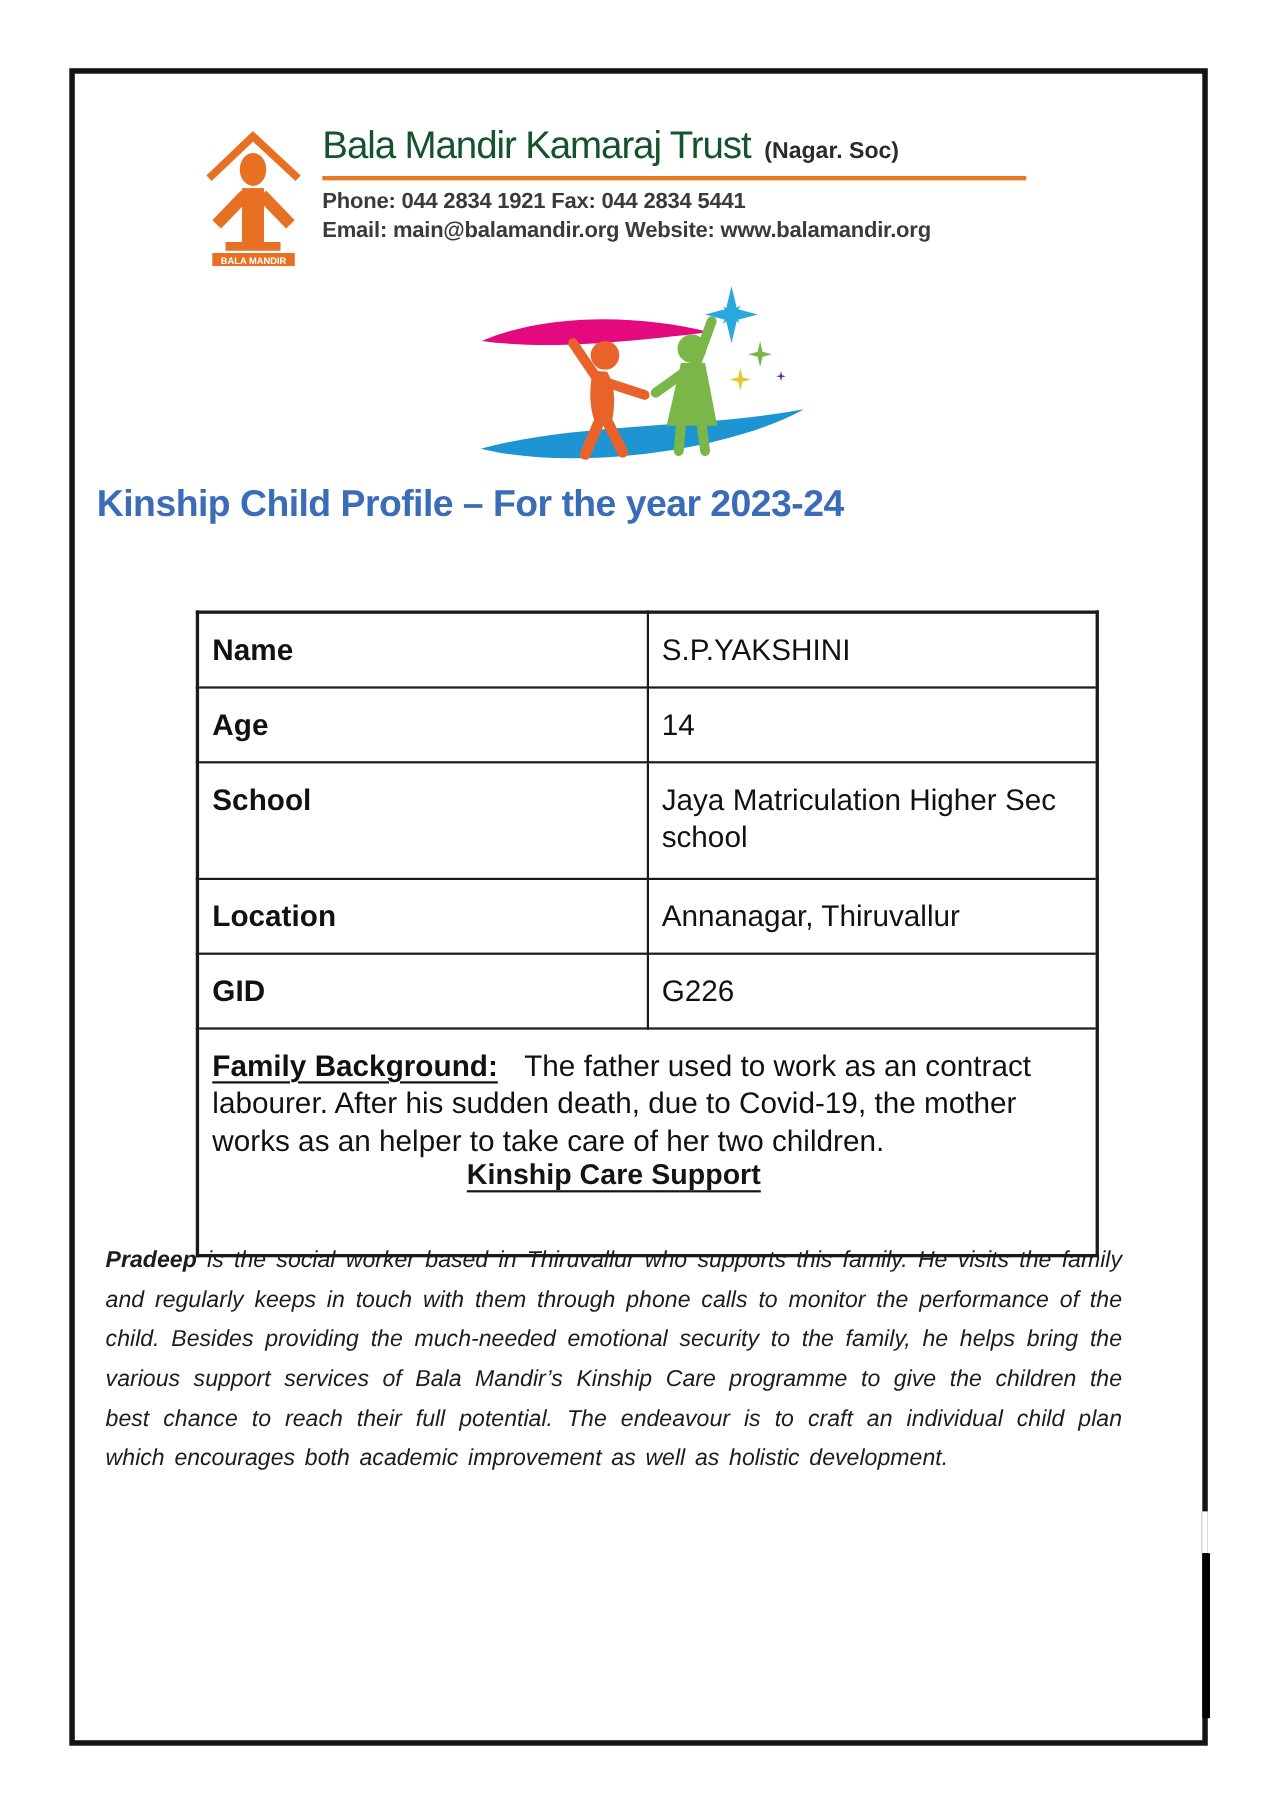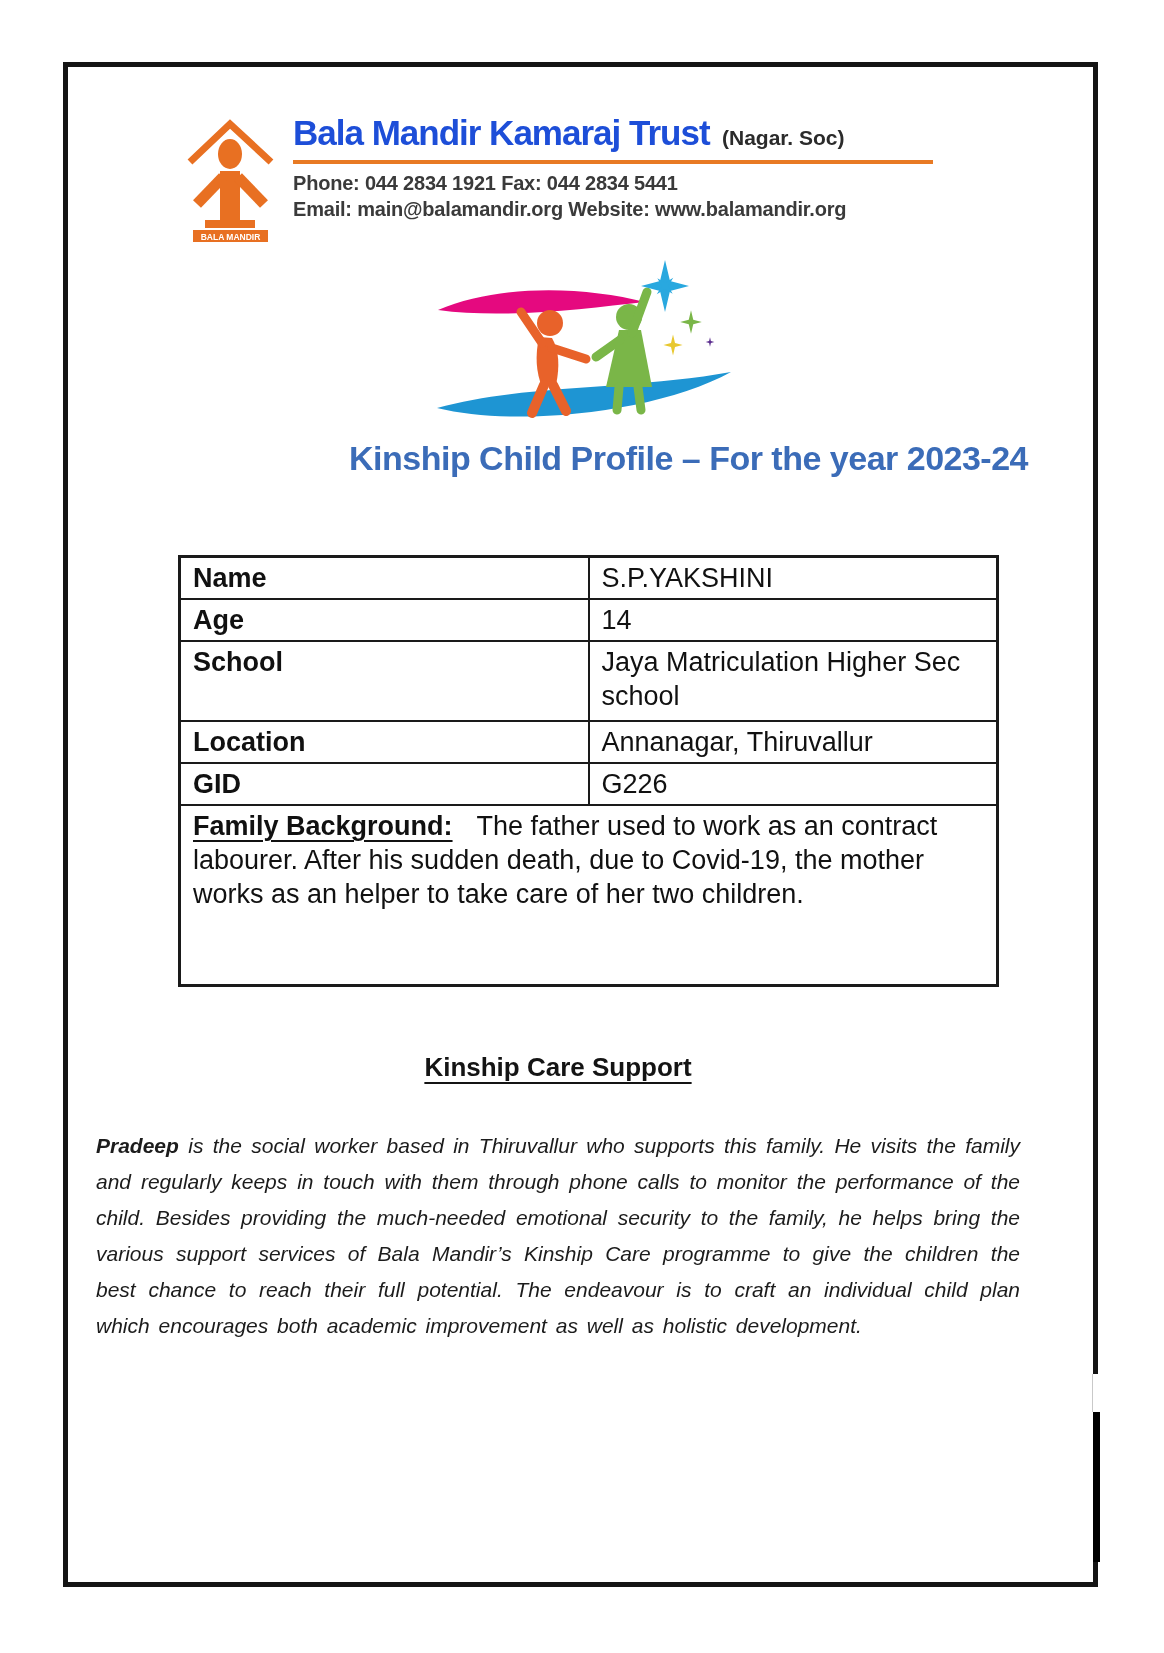--- a/index.html
+++ b/index.html
@@ -4,38 +4,38 @@
 <style>
   html,body{margin:0;padding:0;background:#ffffff;width:1164px;height:1653px;
     font-family:"Liberation Sans",sans-serif;position:relative;overflow:hidden;}
   #frame{position:absolute;left:63px;top:62px;width:1035px;height:1525px;
     border:5px solid #141414;background:#fff;box-sizing:border-box;}
 
   
   .brand-logo{position:absolute;left:115px;top:43px;width:95px;height:132px;}
   .brand-text{position:absolute;left:225px;top:46px;width:660px;}
   .org-line{white-space:nowrap;}
-  .org-name{font-size:35px;font-weight:bold;color:#1d4ed8;letter-spacing:-1px;}
+  .org-name{font-size:35px;font-weight:normal;color:#14532d;letter-spacing:-1px;}
   .org-suffix{font-size:21px;font-weight:bold;color:#2b2b2b;margin-left:8px;}
   .org-rule{width:640px;height:4px;background:#e87a24;margin-top:7px;}
   .addr-block{margin-top:6px;}
   .addr{font-size:20px;font-weight:bold;color:#3a3a3a;line-height:26px;letter-spacing:-0.2px;}
 
   
   .kids-logo{position:absolute;left:365px;top:193px;width:305px;height:172px;}
 
   
-  .doc-title{position:absolute;left:20px;top:372px;width:940px;text-align:right;
+  .doc-title{position:absolute;left:20px;top:372px;width:940px;text-align:left;
     font-size:34px;font-weight:bold;color:#3b6cb8;letter-spacing:-0.5px;}
 
   
   .profile-table{position:absolute;left:110px;top:488px;width:818px;
     border-collapse:collapse;border:3px solid #1a1a1a;table-layout:fixed;}
   .profile-table td{border:2px solid #1a1a1a;font-size:27px;line-height:34px;
-    padding:3px 12px;vertical-align:top;color:#111;}
+    padding:16px 12px;vertical-align:top;color:#111;}
   .profile-table td.lbl{font-weight:bold;}
   tr.r-std td{height:34px;}
   tr.r-school td{height:72px;}
   tr.r-family td{height:172px;}
   .fb-label{font-weight:bold;text-decoration:underline;text-underline-offset:5px;
     text-decoration-thickness:2px;margin-right:24px;margin-top:24px;}
 
   
   .section-heading{position:absolute;left:20px;top:985px;width:940px;text-align:center;
     font-size:26px;font-weight:bold;color:#141414;}

